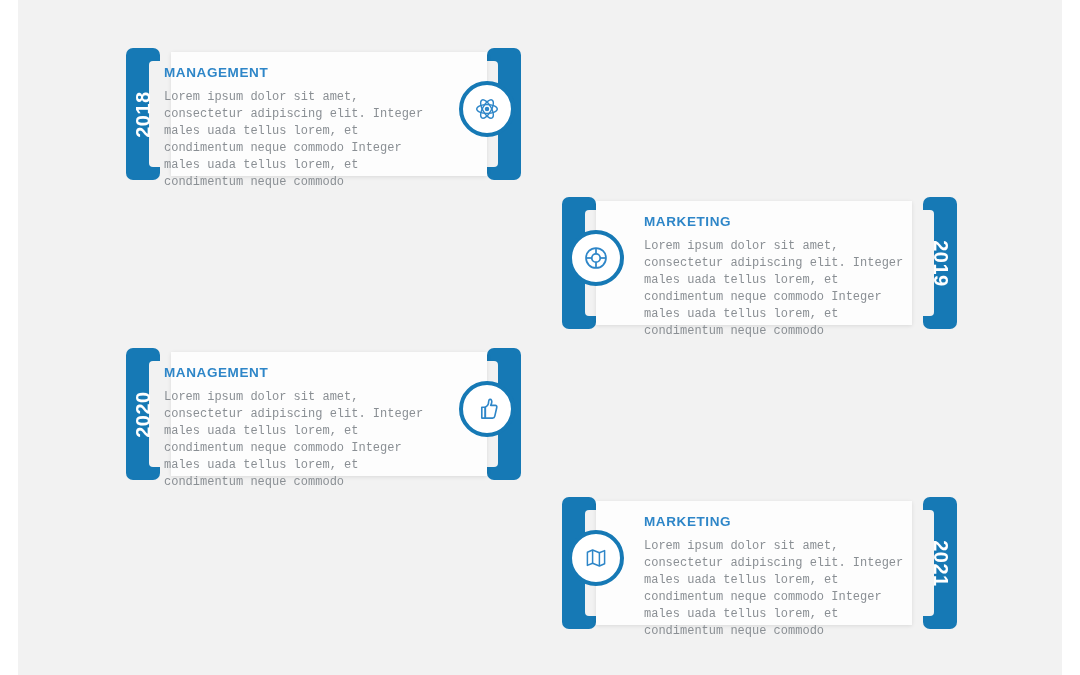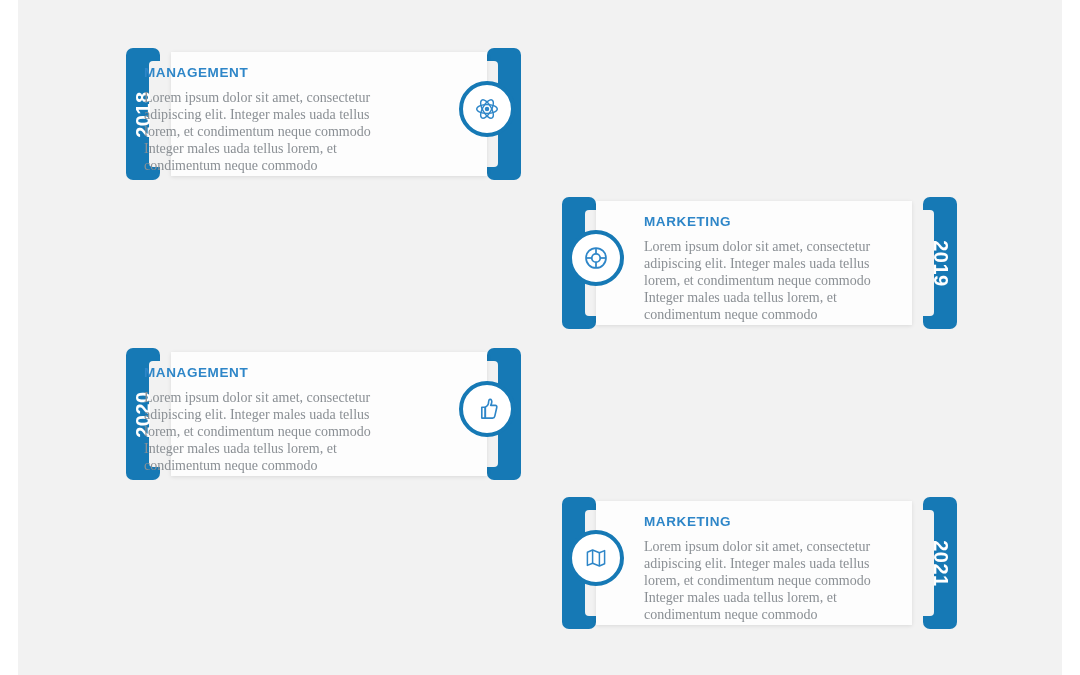--- a/index.html
+++ b/index.html
@@ -93,37 +93,37 @@
   .year-left  { left: 0;  }
   .year-right { right: 0; }
   .year-left  span { transform: rotate(-90deg); display: block; }
   .year-right span { transform: rotate(90deg);  display: block; }
 
   
   .content {
     position: absolute;
     top: 17px;
   }
-  .content-right-of-year { left: 18px; width: 262px; }
+  .content-right-of-year { left: 38px; width: 262px; }
   .content-left-of-year  { left: 82px; width: 262px; }
 
   .title {
     color: #2e86c8;
     font-size: 13.5px;
     font-weight: bold;
     letter-spacing: 0.6px;
     margin-bottom: 9px;
     font-family: "Liberation Sans", sans-serif;
   }
 
   .body-text {
     color: #8a8f94;
-    font-size: 14px;
+    font-size: 12px;
     line-height: 17px;
-    font-family: Liberation Serif, serif;
+    font-family: Liberation Mono, monospace;
   }
 
   
   .badge {
     position: absolute;
     top: 33px;
     width: 56px;
     height: 56px;
     border-radius: 50%;
     background: #ffffff;

